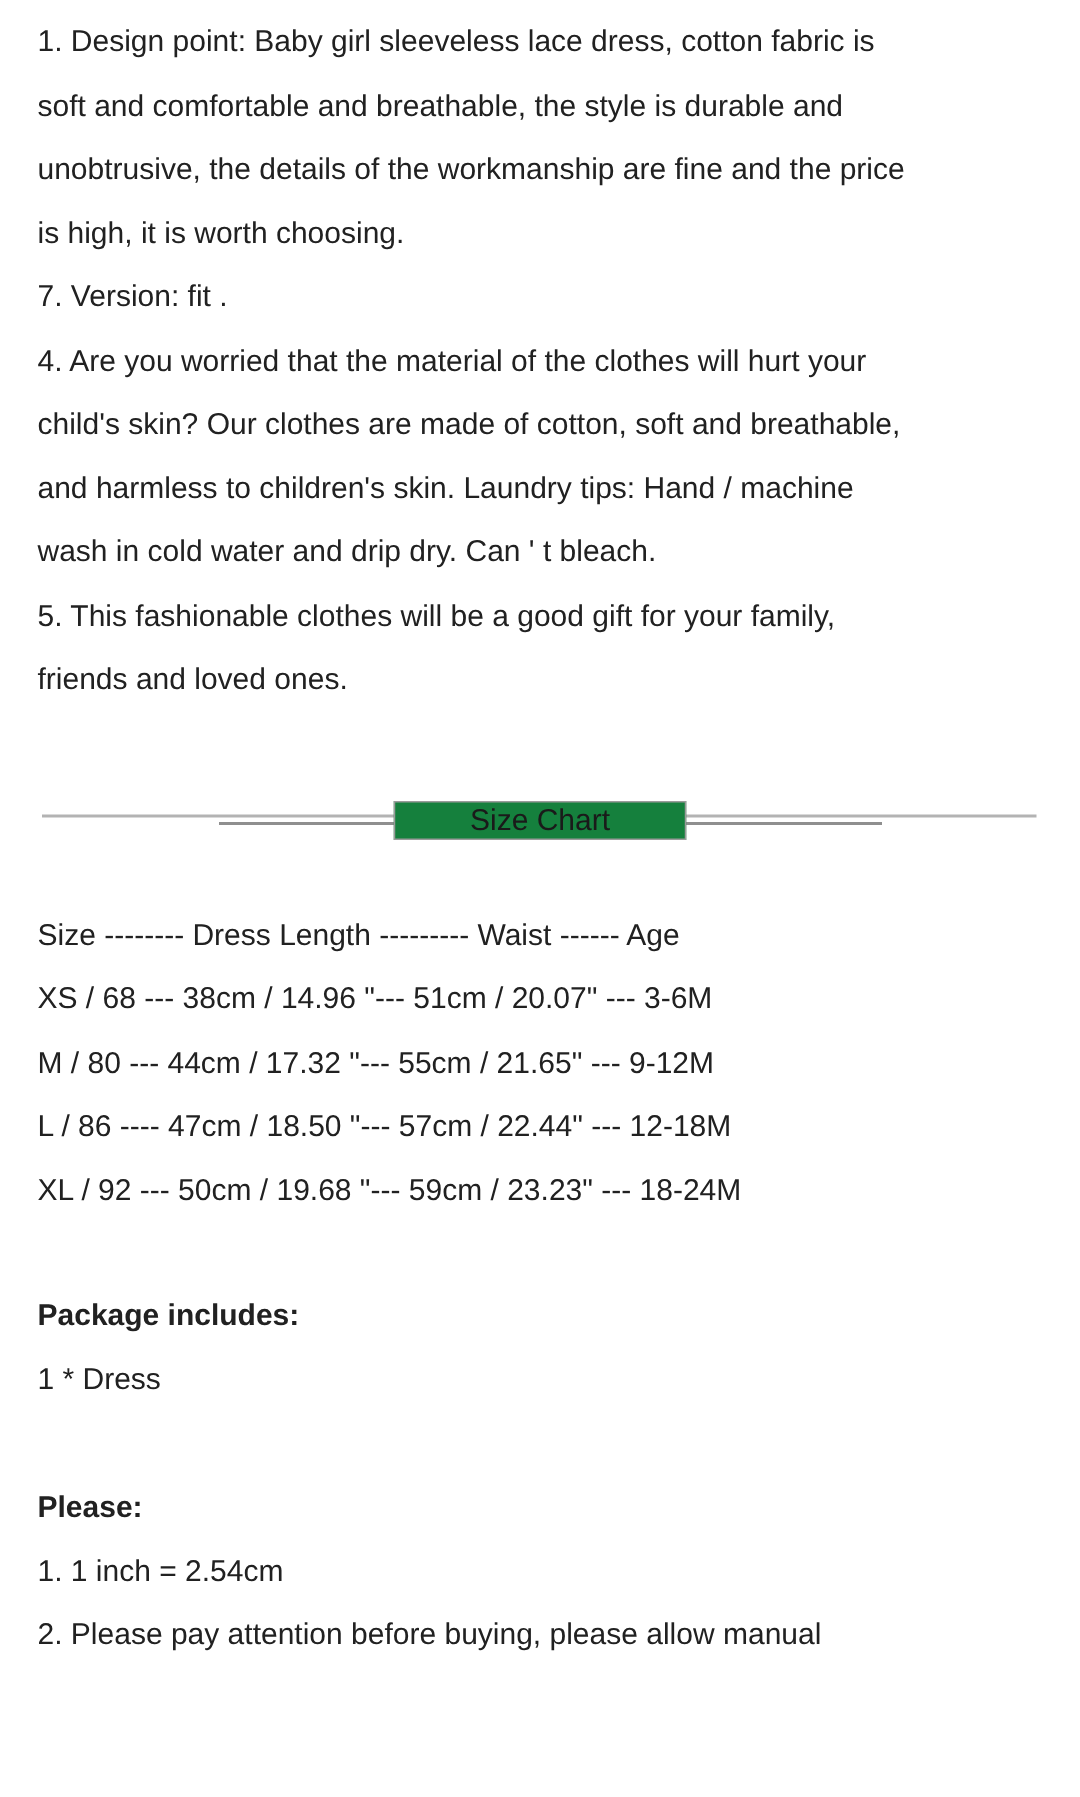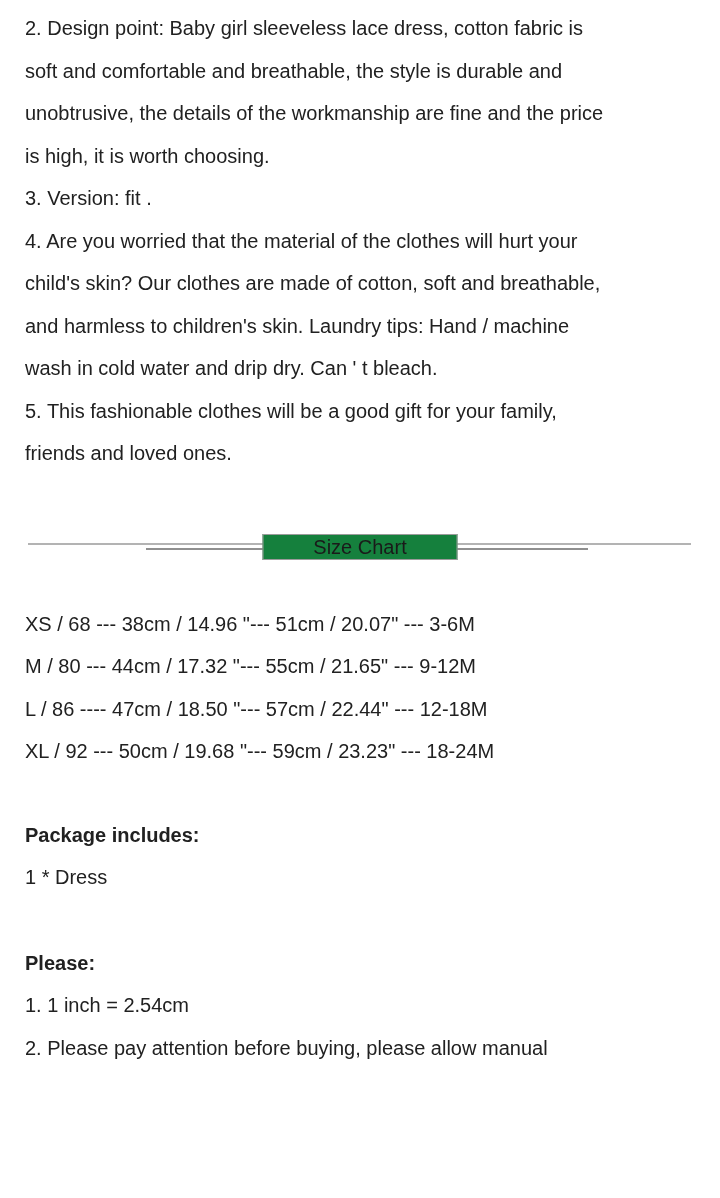--- a/index.html
+++ b/index.html
@@ -71,42 +71,43 @@
   .size-table { margin-top: 43px; }
   .package    { margin-top: 41px; }
   .remarks    { margin-top: 43px; }
 </style>
 </head>
 <body>
 
 <div>
 
   <div class="text-block desc">
-    <div class="line">2. Design point: Baby girl sleeveless lace dress, cotton fabric is</div>
+    <div class="line">1. Design point: Baby girl sleeveless lace dress, cotton fabric is</div>
     <div class="line">soft and comfortable and breathable, the style is durable and</div>
     <div class="line">unobtrusive, the details of the workmanship are fine and the price</div>
     <div class="line">is high, it is worth choosing.</div>
-    <div class="line">3. Version: fit .</div>
+    <div class="line">7. Version: fit .</div>
     <div class="line">4. Are you worried that the material of the clothes will hurt your</div>
     <div class="line">child's skin? Our clothes are made of cotton, soft and breathable,</div>
     <div class="line">and harmless to children's skin. Laundry tips: Hand / machine</div>
     <div class="line">wash in cold water and drip dry. Can ' t bleach.</div>
     <div class="line">5. This fashionable clothes will be a good gift for your family,</div>
     <div class="line">friends and loved ones.</div>
   </div>
 
   <div class="divider">
     <div class="rule-primary"></div>
     <div class="rule-secondary"></div>
     <div class="title-box">
       <span>Size Chart</span>
     </div>
   </div>
 
   <div class="text-block size-table">
+    <div class="line">Size -------- Dress Length --------- Waist ------ Age</div>
     <div class="line">XS / 68 --- 38cm / 14.96 "--- 51cm / 20.07" --- 3-6M</div>
     <div class="line">M / 80 --- 44cm / 17.32 "--- 55cm / 21.65" --- 9-12M</div>
     <div class="line">L / 86 ---- 47cm / 18.50 "--- 57cm / 22.44" --- 12-18M</div>
     <div class="line">XL / 92 --- 50cm / 19.68 "--- 59cm / 23.23" --- 18-24M</div>
   </div>
 
   <div class="text-block package">
     <div class="line bold">Package includes:</div>
     <div class="line">1 * Dress</div>
   </div>

